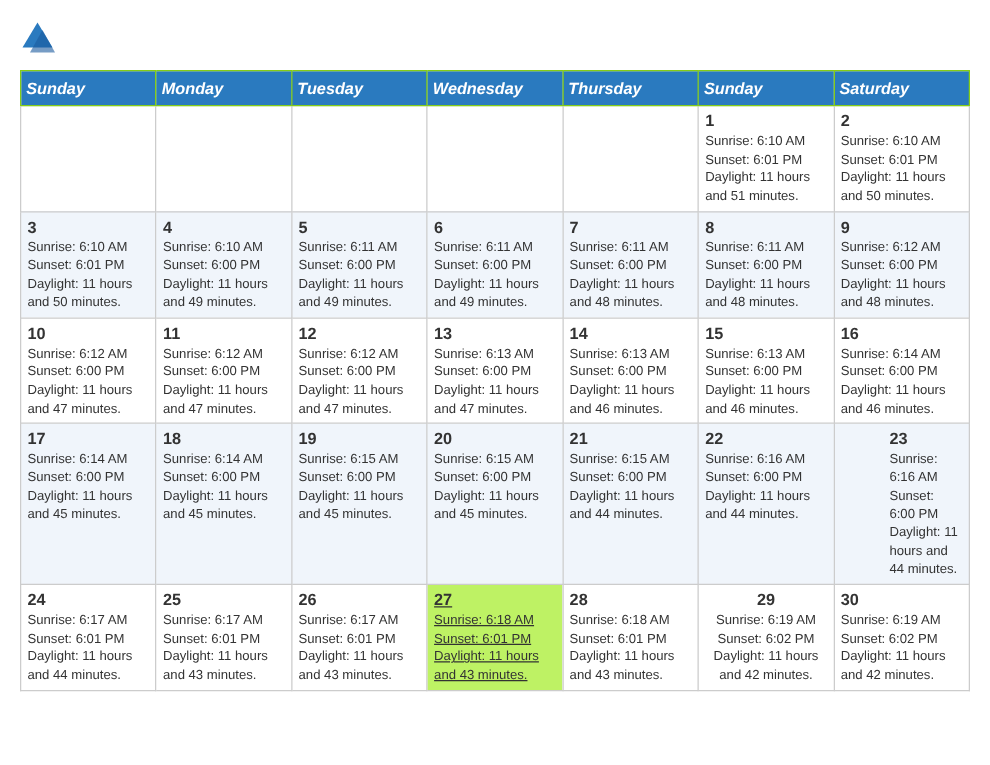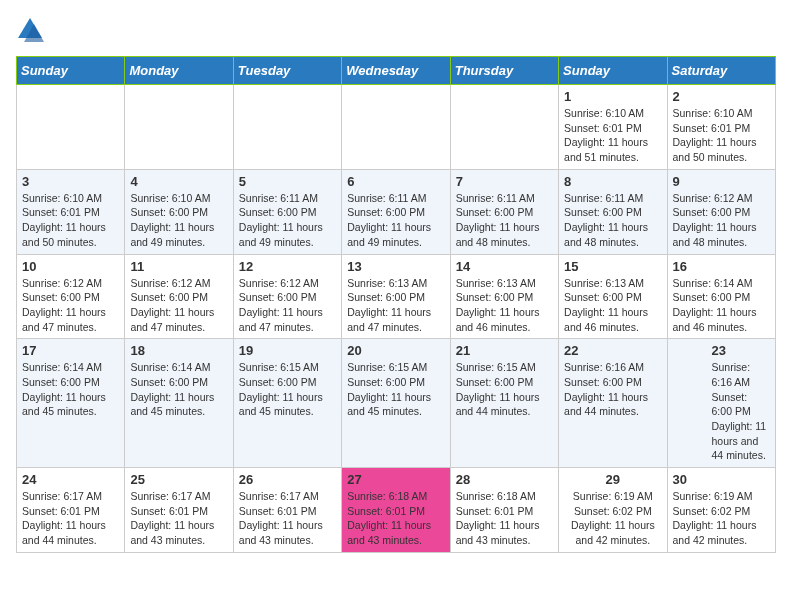--- a/index.html
+++ b/index.html
@@ -320,21 +320,21 @@
 Daylight: 11 hours
 and 43 minutes.</div>
         </td>
         <td style="background: rgb(255, 255, 255);">
           <span class="day-number">26</span>
           <div class="day-info">Sunrise: 6:17 AM
 Sunset: 6:01 PM
 Daylight: 11 hours
 and 43 minutes.</div>
         </td>
-        <td style="background: #ec4899;">
+        <td style="background: #bef264; text-decoration: underline;">
           <span class="day-number">27</span>
           <div class="day-info">Sunrise: 6:18 AM
 Sunset: 6:01 PM
 Daylight: 11 hours
 and 43 minutes.</div>
         </td>
         <td style="background: rgb(255, 255, 255);">
           <span class="day-number">28</span>
           <div class="day-info">Sunrise: 6:18 AM
 Sunset: 6:01 PM

